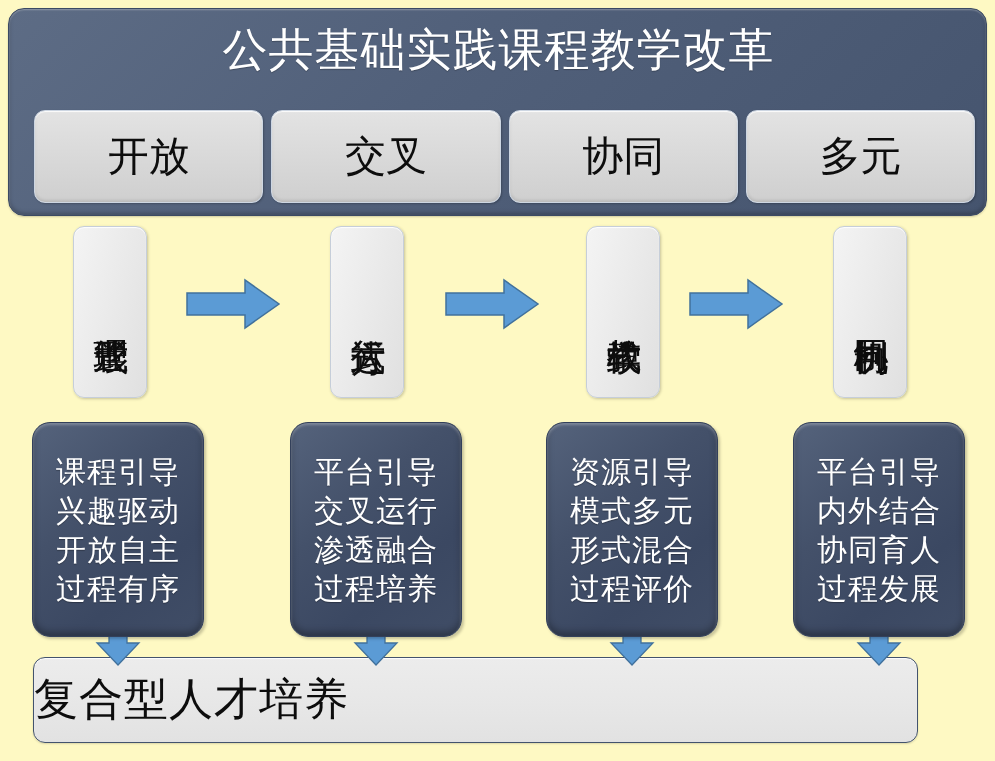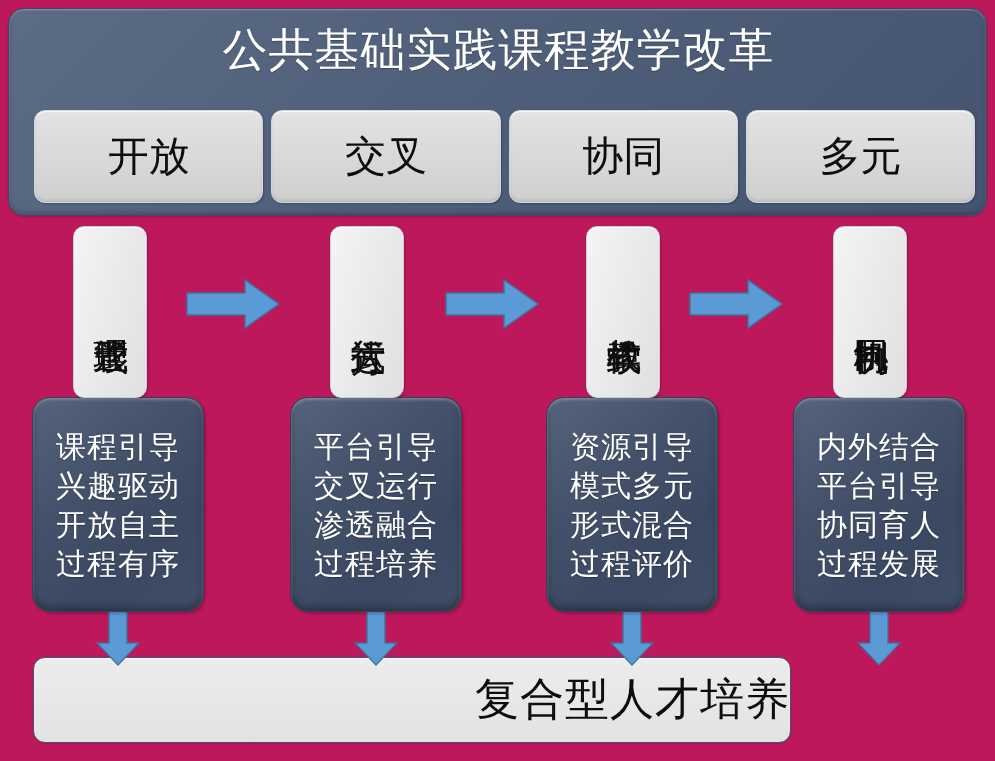--- a/index.html
+++ b/index.html
@@ -8,21 +8,21 @@
     padding: 0;
     background: #ffffff;
   }
   body {
     font-family: "Liberation Serif", "DejaVu Serif", serif;
   }
   #canvas {
     position: relative;
     width: 995px;
     height: 761px;
-    background: #be185d;
+    background: #fef9c3;
     overflow: hidden;
   }
 
   
   .header-panel {
     position: absolute;
     left: 8px;
     top: 8px;
     width: 979px;
     height: 208px;
@@ -109,20 +109,21 @@
     border-radius: 18px;
     background: linear-gradient(140deg, #55637c 0%, #44516a 38%, #3b4862 70%, #404d66 100%);
     border: 1px solid #33405a;
     box-shadow: inset 0 2px 3px rgba(255,255,255,0.28),
                 inset 0 -4px 7px rgba(0,0,0,0.30),
                 2px 2px 3px rgba(0,0,0,0.22);
     display: flex;
     align-items: center;
     justify-content: center;
     z-index: 2;
+    margin-top: 25px;
   }
   .content-box .lines {
     color: #ffffff;
     font-size: 30px;
     line-height: 1.30;
     text-align: center;
     letter-spacing: 1px;
     text-shadow: 0 1px 1px rgba(0,0,0,0.30);
   }
 
@@ -138,29 +139,29 @@
     width: 46px;
     height: 60px;
     z-index: 1;
   }
 
   
   .bottom-bar {
     position: absolute;
     left: 33px;
     top: 657px;
-    width: 758px;
+    width: 885px;
     height: 86px;
     box-sizing: border-box;
     border-radius: 12px;
     background: linear-gradient(180deg, #ececec 0%, #e7e7e7 55%, #e2e2e2 100%);
     border: 1px solid #43536d;
     display: flex;
     align-items: center;
-    justify-content: flex-end;
+    justify-content: flex-start;
     box-shadow: inset 0 1px 1px rgba(255,255,255,0.9),
                 0 1px 2px rgba(0,0,0,0.14);
   }
   .bottom-bar span {
     color: #0d0d0d;
     font-size: 44px;
     line-height: 1;
     letter-spacing: 1px;
   }
 </style>
@@ -233,22 +234,22 @@
     <div class="lines">
       <div>资源引导</div>
       <div>模式多元</div>
       <div>形式混合</div>
       <div>过程评价</div>
     </div>
   </div>
 
   <div class="content-box" style="left:793px; top:397px;">
     <div class="lines">
+      <div>平台引导</div>
       <div>内外结合</div>
-      <div>平台引导</div>
       <div>协同育人</div>
       <div>过程发展</div>
     </div>
   </div>
 
   <svg class="arrow-down" style="left:95px; top:607px;" viewBox="0 0 46 60">
     <polygon points="14,1 32,1 32,36 44,36 23,58 2,36 14,36" fill="#5b9bd5" stroke="#41719c" stroke-width="1.3"></polygon>
   </svg>
   <svg class="arrow-down" style="left:353px; top:607px;" viewBox="0 0 46 60">
     <polygon points="14,1 32,1 32,36 44,36 23,58 2,36 14,36" fill="#5b9bd5" stroke="#41719c" stroke-width="1.3"></polygon>

